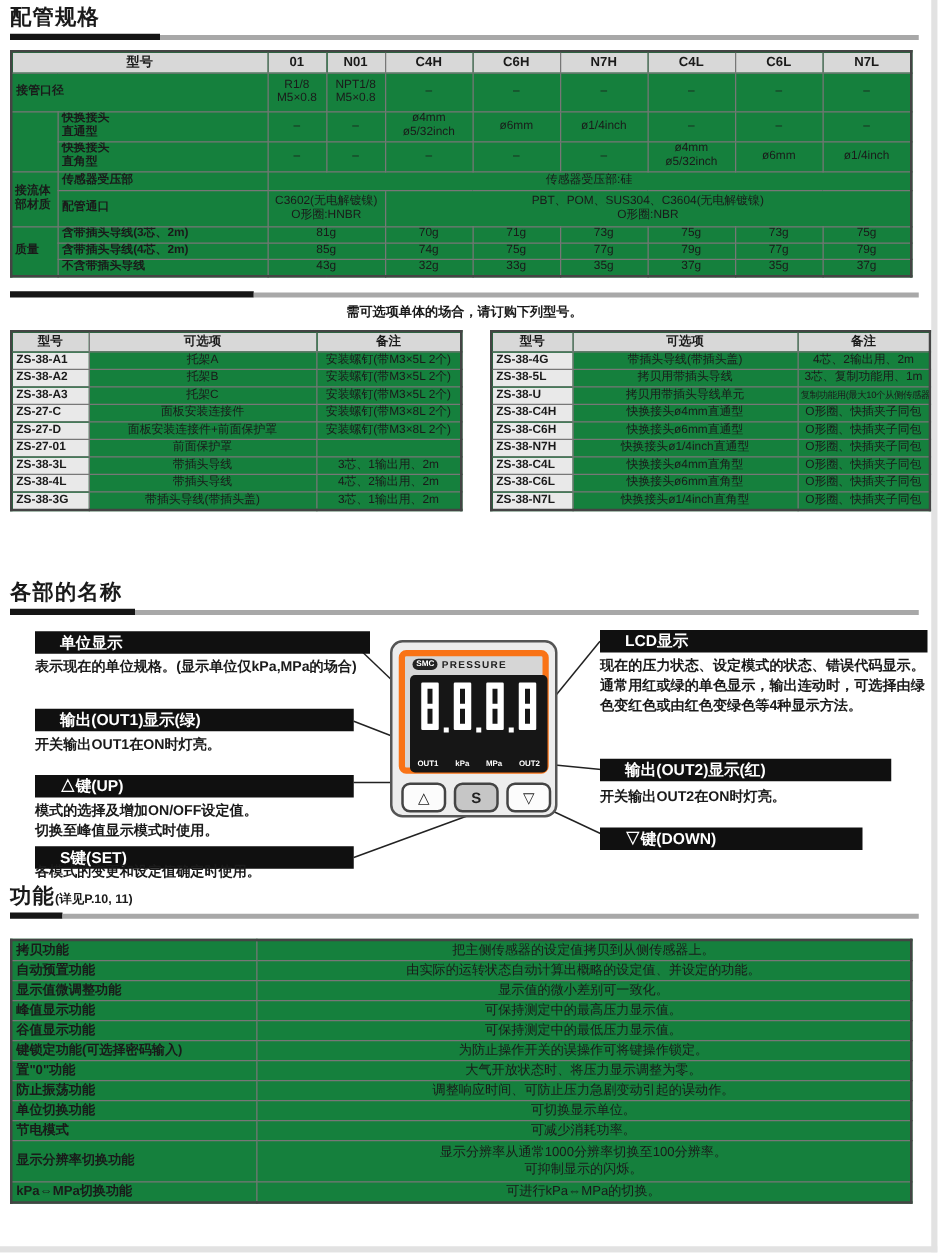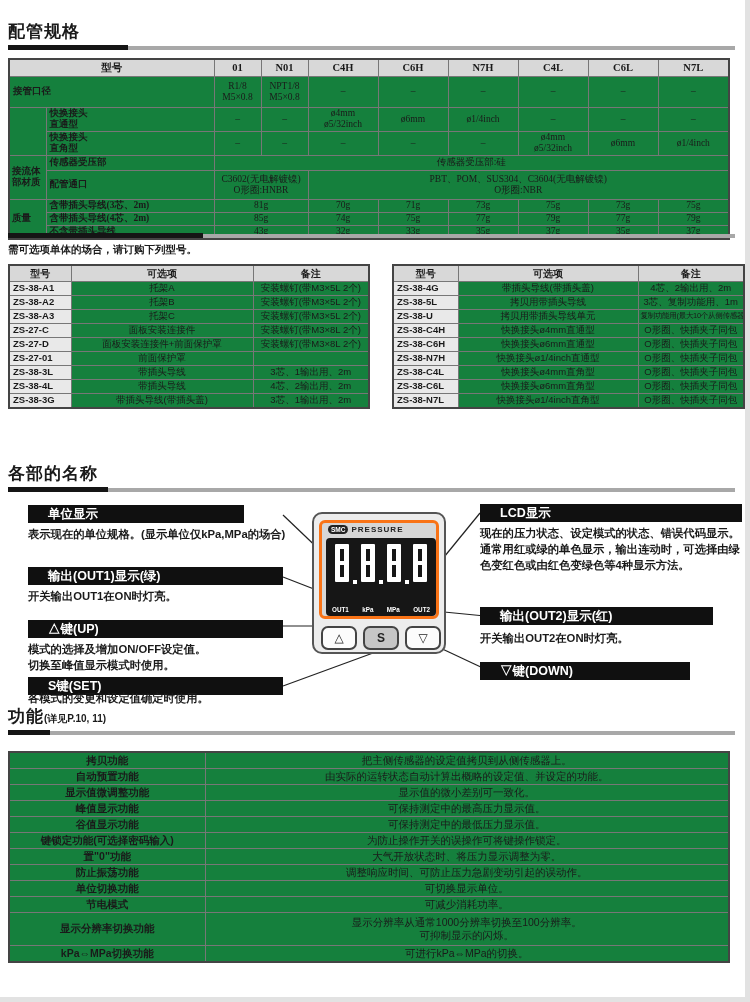--- a/index.html
+++ b/index.html
@@ -5,48 +5,48 @@
   html,body{margin:0;padding:0;background:#f2f2f2;}
   #page{position:relative;width:750px;height:1002px;background:#ffffff;
         font-family:"Liberation Sans",sans-serif;color:#1a1a1a;overflow:hidden;
         border-right:5px solid #e2e2e2;border-bottom:5px solid #e2e2e2;box-sizing:border-box;}
   .sec{position:absolute;left:8px;width:727px;}
   .sec-title{font-size:17px;font-weight:bold;letter-spacing:1px;}
   .sec-title-suffix{font-size:10px;font-weight:bold;letter-spacing:0;}
   .rule{display:flex;margin-top:2px;height:5px;}
   .rule .b{background:#151515;height:5px;}
   .rule .g{background:#a8a8a8;height:4px;margin-top:1px;flex:1;}
-  .note{font-size:10.5px;font-weight:bold;margin-top:5px;}
+  .note{font-size:10.5px;font-weight:bold;margin-top:5px;text-align:center;}
   table{border-collapse:collapse;table-layout:fixed;background:#15803d;}
   .t1{width:720px;margin-top:8px;border:2px solid #444;}
   .t1 th,.t1 td{border:1px solid #777;padding:0 2px;font-size:9.5px;line-height:1.15;overflow:hidden;}
   .t1 th{background:#d8d8d8;font-size:10.5px;}
   .lbl{font-weight:bold;text-align:left;padding-left:3px !important;}
   .grp{font-weight:bold;text-align:left;padding-left:2px !important;}
   .v{text-align:center;}
   .pre{white-space:pre-line;}
   .topt{margin-top:7px;border:2px solid #444;}
   .topt th,.topt td{border:1px solid #777;padding:0 2px;font-size:9.5px;line-height:1.1;overflow:hidden;white-space:nowrap;}
   .topt th{background:#d8d8d8;font-size:10px;height:15px;}
   .topt td{height:13px;}
   .model{background:#e9e9e9;font-weight:bold;font-size:10px;padding-left:3px !important;}
   .opt,.rem{text-align:center;}
   .small{font-size:7.5px !important;letter-spacing:-0.3px;}
   .tf{width:720px;border:2px solid #444;}
-  .tf td{border:1px solid #777;padding:0 17px;font-size:10.5px;line-height:1.2;overflow:hidden;text-align:center;}
+  .tf td{border:1px solid #777;padding:0 3px;font-size:10.5px;line-height:1.2;overflow:hidden;}
   .flabel{font-weight:bold;width:196px;}
   .fval{text-align:center;}
   
   .cbar{position:absolute;background:#101010;color:#fff;font-weight:bold;font-size:12.5px;
         height:18px;line-height:18px;padding-left:20px;box-sizing:border-box;}
   .cdesc{position:absolute;font-size:11.3px;font-weight:bold;line-height:1.4;white-space:pre-line;}
   .device{position:absolute;left:312px;top:55px;width:134px;height:142px;background:#ededed;
           border:2px solid #555;border-radius:10px;box-sizing:border-box;}
   .panel{position:absolute;left:5px;top:6px;width:120px;height:99px;background:#d6d6d6;
-         border:3px solid #f97316;border-radius:6px;box-sizing:border-box;}
+         border:5px solid #f97316;border-radius:6px;box-sizing:border-box;}
   .brand{display:flex;align-items:center;gap:3px;padding:2px 0 0 6px;}
   .logo-badge{background:#222;color:#fff;font-size:6.5px;font-weight:bold;padding:0 3px;border-radius:5px;line-height:9px;}
   .brand-name{font-size:8px;font-weight:bold;letter-spacing:1px;color:#222;}
   .lcd{position:absolute;left:4px;top:15px;width:110px;height:78px;background:#161616;border-radius:4px;
        display:flex;align-items:flex-start;justify-content:center;gap:4px;padding-top:6px;box-sizing:border-box;}
   .d8{width:14px;height:38px;border:5px solid #fff;border-radius:1px;position:relative;box-sizing:border-box;}
   .d8::after{content:"";position:absolute;left:-2px;right:-2px;top:50%;height:4px;margin-top:-2px;background:#fff;}
   .dp{width:4px;height:4px;background:#fff;margin-top:36px;}
   .ind{position:absolute;left:6px;right:6px;bottom:3px;display:flex;justify-content:space-between;
        color:#fff;font-size:6.3px;font-weight:bold;}
@@ -55,21 +55,21 @@
        display:flex;align-items:center;justify-content:center;font-size:12px;color:#222;box-sizing:border-box;}
   .btn-set{background:#c6c6c6;font-weight:bold;}
   .leads{position:absolute;left:0;top:35px;}
   .leads line{stroke:#222;stroke-width:1.2;}
 </style>
 </head>
 <body>
 
 <div id="page">
 
-  <div class="sec" style="top:20px;font-family:Liberation Serif, serif;">
+  <div class="sec" style="top:2px;">
     <div class="sec-title">配管规格</div>
     <div class="rule">
         <span class="b" style="width:120px;"></span>
         <span class="g"></span>
       </div>
 
     <table class="t1">
       <colgroup>
           <col style="width:37px">
           <col style="width:168px">
@@ -324,21 +324,21 @@
     <svg class="leads" width="750" height="245">
       <line x1="283" y1="23" x2="372" y2="108"></line>
       <line x1="283" y1="85" x2="350" y2="111"></line>
       <line x1="283" y1="134" x2="325" y2="134"></line>
       <line x1="283" y1="194" x2="384" y2="157"></line>
       <line x1="480" y1="21" x2="431" y2="81"></line>
       <line x1="444" y1="120" x2="485" y2="124"></line>
       <line x1="436" y1="154" x2="485" y2="177"></line>
     </svg>
 
-    <div class="cbar" style="left:28px;top:48px;width:216px;"><span>单位显示</span></div>
+    <div class="cbar" style="left:28px;top:48px;width:268px;"><span>单位显示</span></div>
     <div class="cdesc" style="left:28px;top:70px;">表示现在的单位规格。(显示单位仅kPa,MPa的场合)</div>
 
     <div class="cbar" style="left:28px;top:110px;width:255px;"><span>输出(OUT1)显示(绿)</span></div>
     <div class="cdesc" style="left:28px;top:132px;">开关输出OUT1在ON时灯亮。</div>
 
     <div class="cbar" style="left:28px;top:163px;width:255px;"><span>△键(UP)</span></div>
     <div class="cdesc" style="left:28px;top:185px;">模式的选择及增加ON/OFF设定值。
 切换至峰值显示模式时使用。</div>
 
     <div class="cbar" style="left:28px;top:220px;width:255px;"><span>S键(SET)</span></div>

